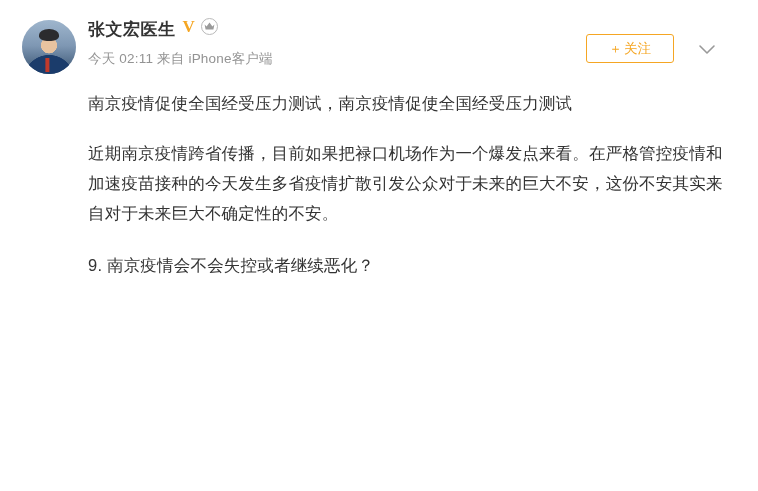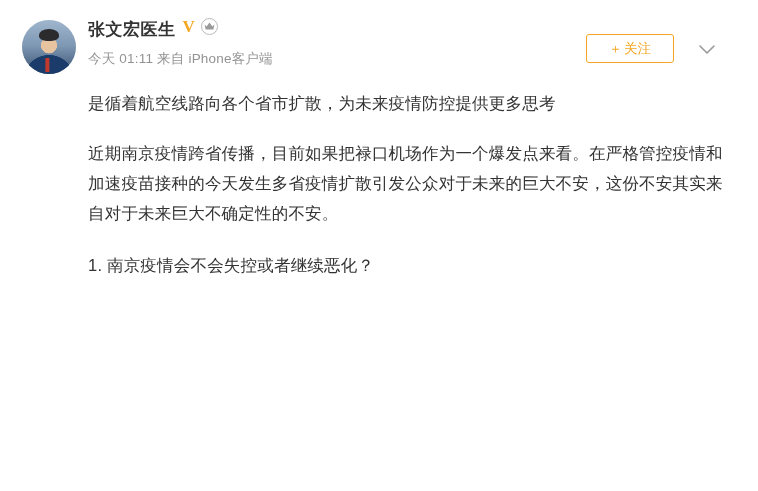--- a/index.html
+++ b/index.html
@@ -182,34 +182,34 @@
       <div class="name-row">
         <span class="user-name">张文宏医生</span>
         <span class="verify-v">V</span>
         <span class="crown-icon">
           <svg width="17" height="17" viewBox="0 0 17 17" aria-hidden="true">
             <circle cx="8.5" cy="8.5" r="8" fill="#ffffff" stroke="#b9b9b9" stroke-width="1"></circle>
             <path d="M3.6 6.4 L5.6 8.6 L8.5 4.6 L11.4 8.6 L13.4 6.4 L12.4 11.6 L4.6 11.6 Z" fill="#9a9a9a"></path>
           </svg>
         </span>
       </div>
-      <div class="meta-row">今天 01:11 来自 iPhone客户端</div>
+      <div class="meta-row">今天 02:11 来自 iPhone客户端</div>
     </div>
 
     <div class="follow-btn">
       <span class="follow-plus">＋</span>
       <span>关注</span>
     </div>
 
     <div class="chevron-btn">
       <svg width="26" height="26" viewBox="0 0 26 26" aria-hidden="true">
         <path d="M6 10 L13 17 L20 10" fill="none" stroke="#999999" stroke-width="1.6" stroke-linecap="round" stroke-linejoin="round"></path>
       </svg>
     </div>
   </div>
 
   <div class="content">
-    <p class="para title">是循着航空线路向各个省市扩散，为未来疫情防控提供更多思考</p>
+    <p class="para title">南京疫情促使全国经受压力测试，南京疫情促使全国经受压力测试</p>
     <p class="para block">近期南京疫情跨省传播，目前如果把禄口机场作为一个爆发点来看。在严格管控疫情和加速疫苗接种的今天发生多省疫情扩散引发公众对于未来的巨大不安，这份不安其实来自对于未来巨大不确定性的不安。</p>
-    <p class="para q">1. 南京疫情会不会失控或者继续恶化？</p>
+    <p class="para q">9. 南京疫情会不会失控或者继续恶化？</p>
   </div>
 
 </div>
 
 </body></html>

